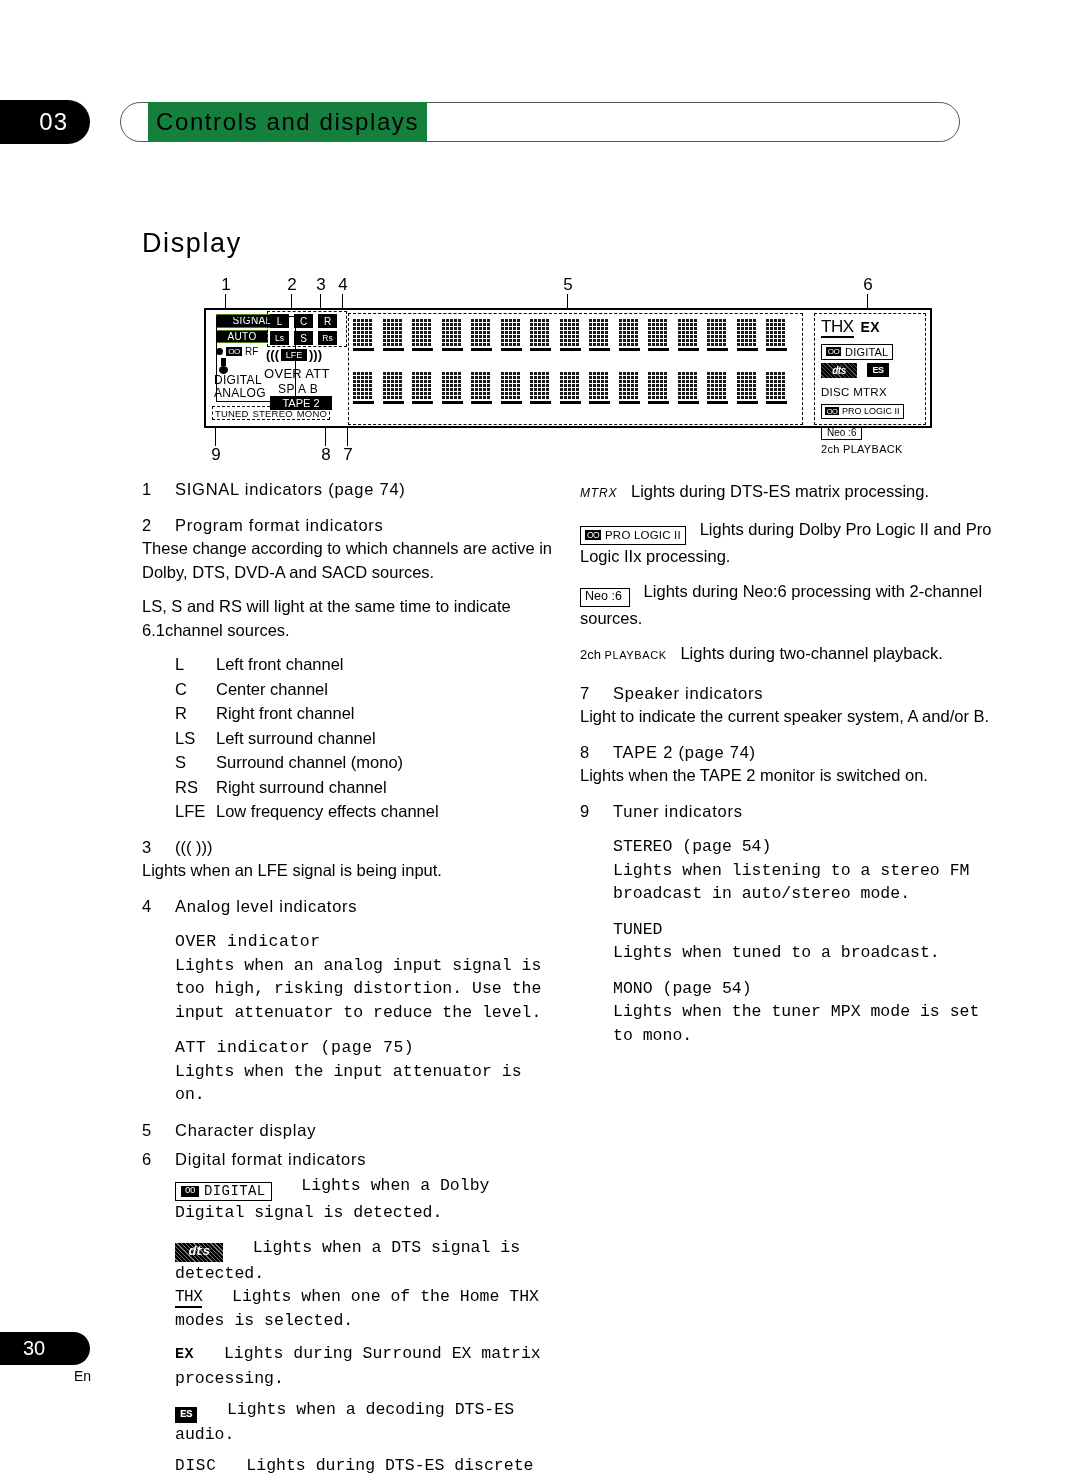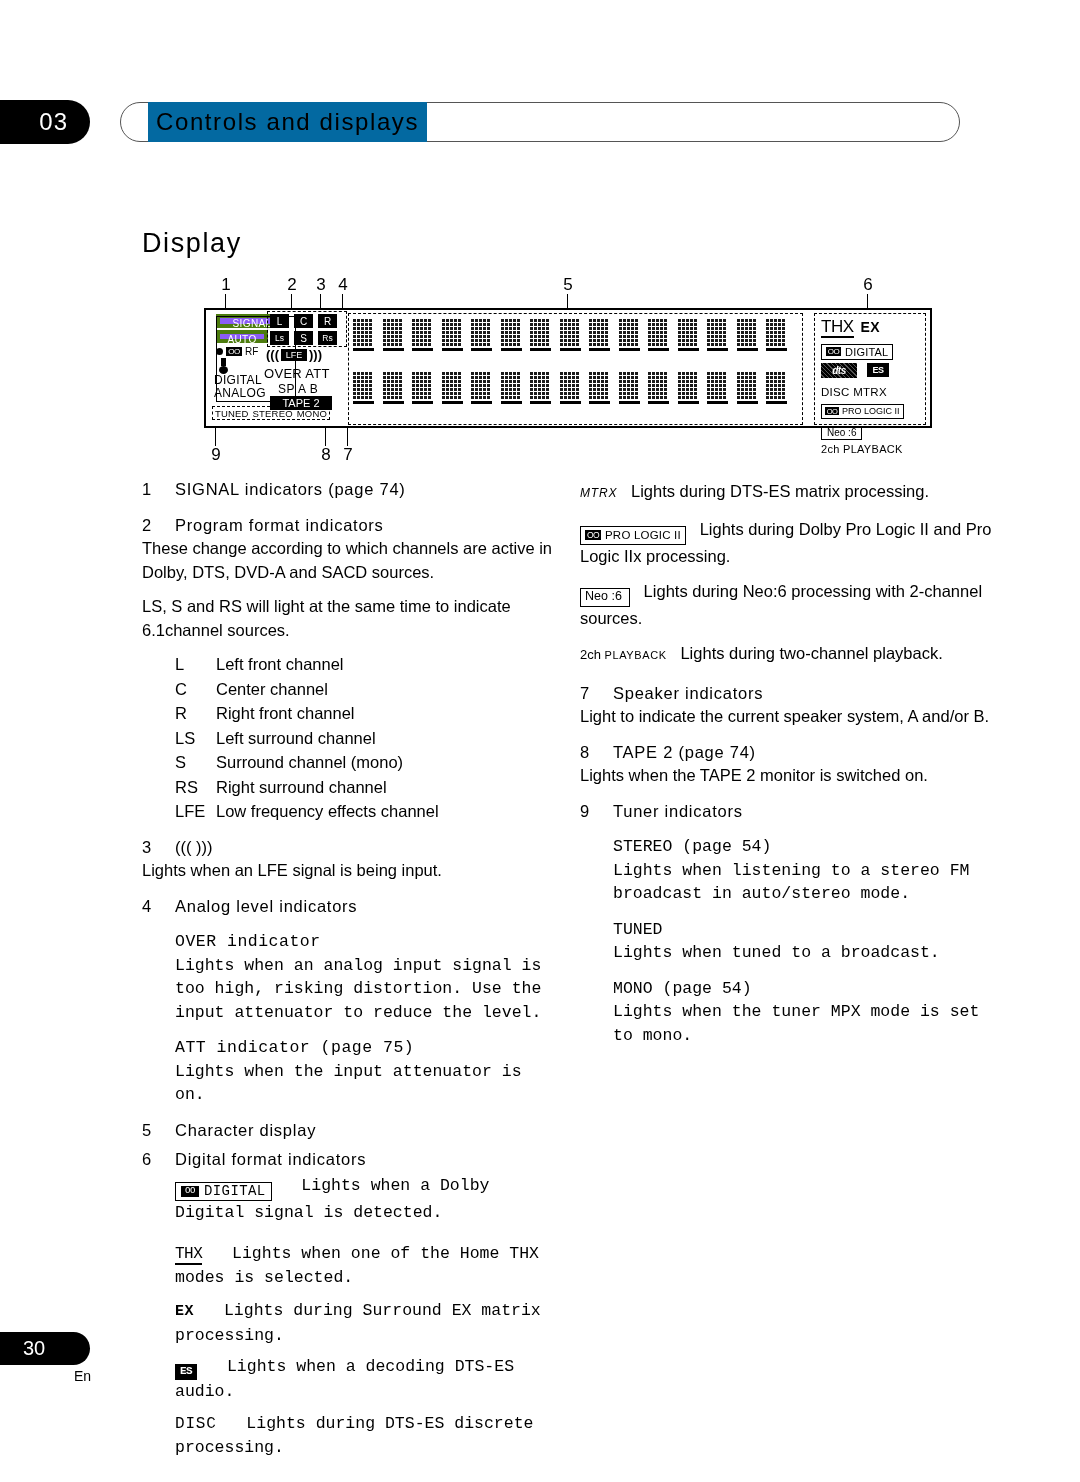--- a/index.html
+++ b/index.html
@@ -24,21 +24,21 @@
   }
   .header-pill {
     position:absolute; left:120px; top:2px; width:840px; height:40px;
     border:1.6px solid #555; border-radius:20px;
     background:#fff;
   }
   .header-title {
     position:absolute; left:148px; top:2px; height:40px;
     display:flex; align-items:center;
     font-size:24px; letter-spacing:1.6px; color:#000;
-    background:#0369a1; padding:0 8px;
+    background:#15803d; padding:0 8px;
   }
 
   
   .section-title {
     position:absolute; left:142px; top:228px;
     font-size:27px; letter-spacing:1.6px;
   }
 
   
   .diagram { position:absolute; left:198px; top:276px; width:740px; height:190px; }
@@ -52,23 +52,23 @@
   .panel-outer {
     position:absolute; left:6px; top:32px; width:728px; height:120px;
     border-top:2px solid #000; border-bottom:2px solid #000;
     border-left:2px solid #000; border-right:2px solid #000;
     background:#fff;
   }
 
   
   .lblock { position:absolute; left:4px; top:4px; width:120px; }
   .dbox { 
-    background:#8b5cf6; color:#fff; font-size:10px; line-height:12px;
+    background:#000000; color:#fff; font-size:10px; line-height:12px;
     text-align:center; letter-spacing:0.4px; font-family:"Liberation Sans",sans-serif;
-    border:4px solid #4d7c0f;
+    border:1px solid #4d7c0f;
   }
   .signal-box { width:72px; height:14px; margin:0 0 2px 6px; font-size:10px; }
   .auto-box { width:52px; height:13px; margin:0 0 2px 6px; font-size:10px; }
   .rfline { display:flex; align-items:center; gap:3px; margin-left:6px; height:13px; }
   .dot { width:7px; height:7px; background:#000; border-radius:50%; }
   .ddbadge {
     background:#000; color:#fff; font-size:8px; width:16px; height:9px;
     display:flex; align-items:center; justify-content:center; letter-spacing:-0.5px;
   }
   .rftxt { font-size:10px; }
@@ -1605,22 +1605,26 @@
     </div>
 
     <p class="para badge-line indent" style="margin-top:2px;">
       <span class="ib ib-ddig">
         <span class="g">OO</span>
         <span class="t">DIGITAL</span>
       </span>
       &nbsp;&nbsp;<span>Lights when a Dolby Digital signal is detected.</span>
     </p>
 
-
-    <p class="para badge-line indent" style="margin-top:18px;">
+    <p class="para badge-line indent" style="margin-top:12px;">
+      <span class="ib ib-dts">dts</span>
+      &nbsp;&nbsp;<span>Lights when a DTS signal is detected.</span>
+    </p>
+
+    <p class="para badge-line indent" style="margin-top:0;">
       <span class="ib-thx">THX</span>
       &nbsp;&nbsp;<span>Lights when one of the Home THX modes is selected.</span>
     </p>
 
     <p class="para badge-line indent" style="margin-top:10px;">
       <span class="ib-ex">EX</span>
       &nbsp;&nbsp;<span>Lights during Surround EX matrix processing.</span>
     </p>
 
     <p class="para badge-line indent" style="margin-top:8px;">

